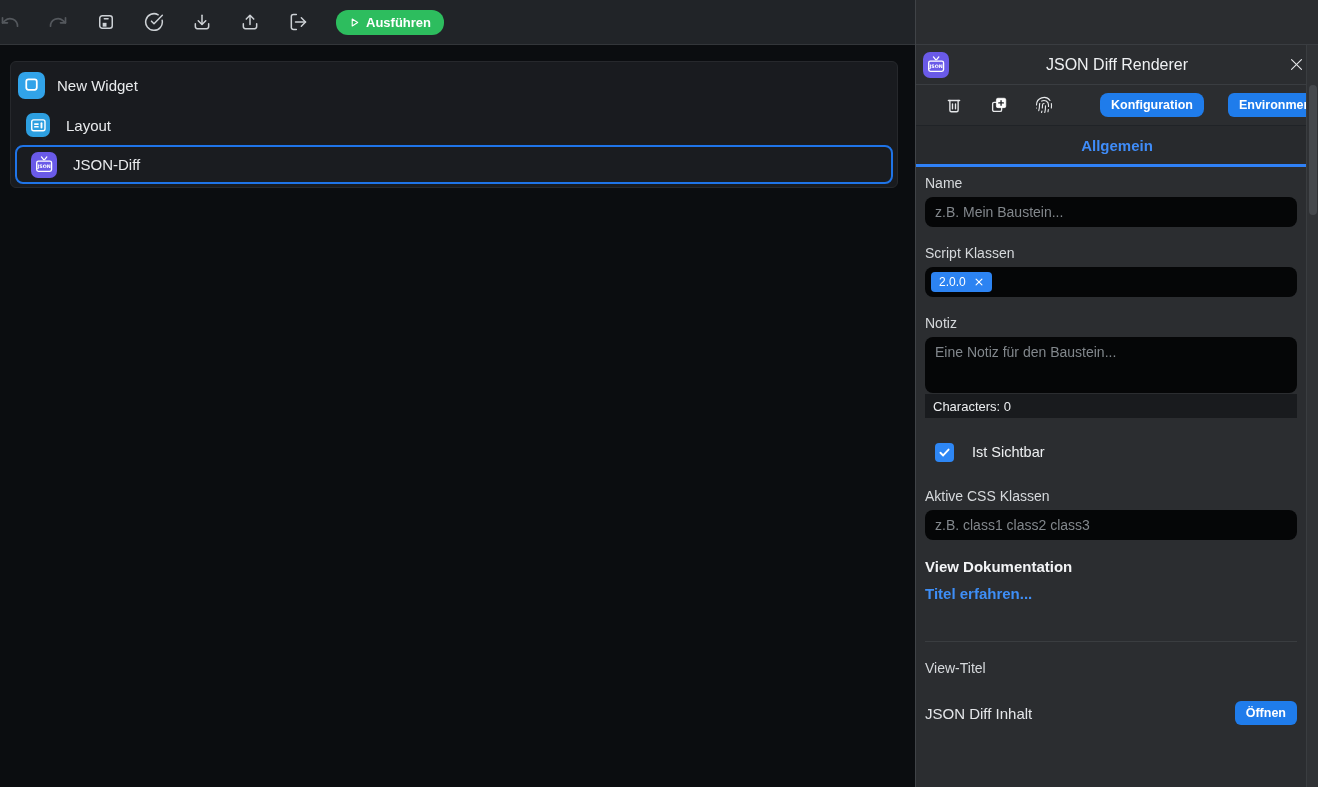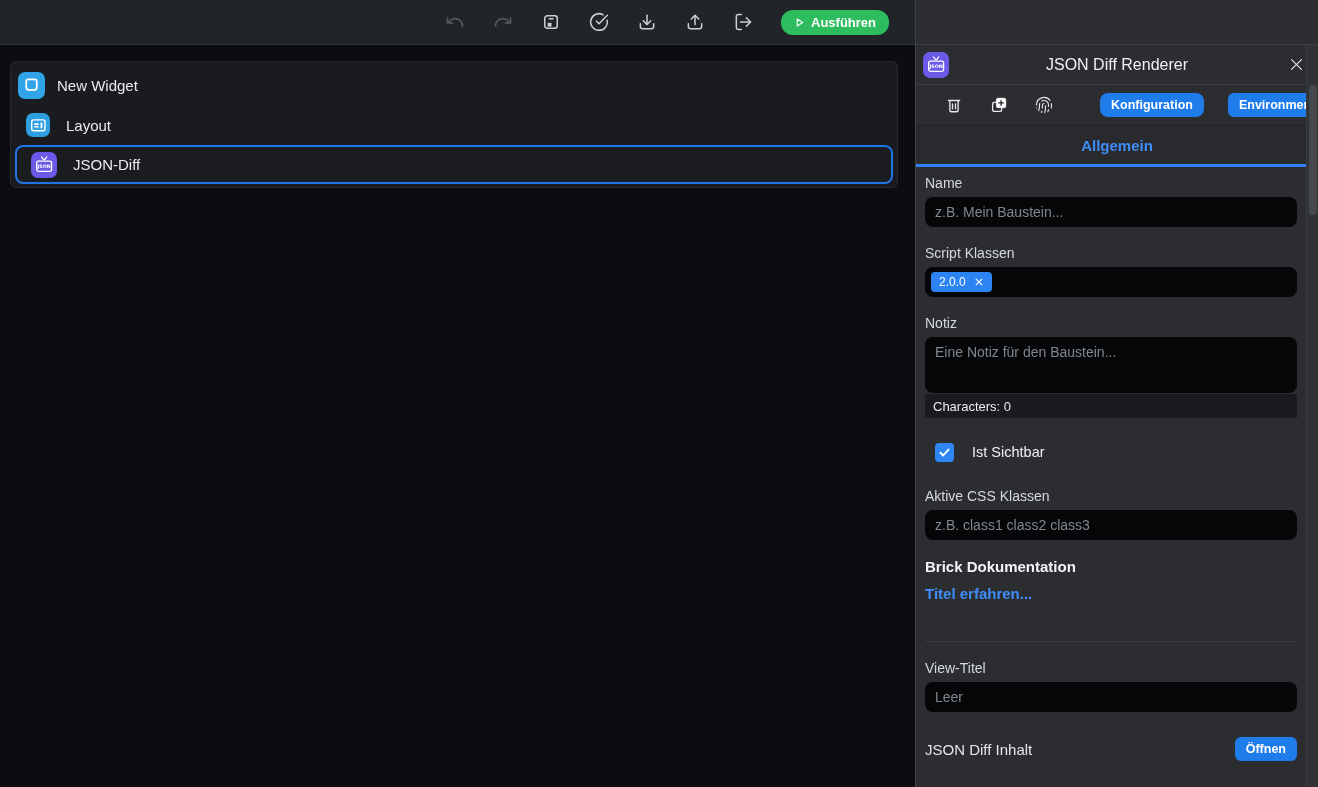--- a/index.html
+++ b/index.html
@@ -3,21 +3,21 @@
 <meta charset="utf-8">
 <style>
   * { box-sizing: border-box; margin: 0; padding: 0; }
   html,body { width:1318px; height:787px; overflow:hidden; }
   body { font-family:"Liberation Sans","DejaVu Sans",sans-serif; background:#0b0d10; color:#e8eaec; }
   .app { display:flex; width:1318px; height:787px; }
 
   
   .left { width:915px; display:flex; flex-direction:column; }
   .toolbar { height:45px; background:#212428; border-bottom:1px solid #33363a;
-             display:flex; align-items:center; justify-content:flex-end; padding-right:26px; flex:0 0 auto; }
+             display:flex; align-items:center; padding-right:26px; flex:0 0 auto; }
   .tb-icon { width:20px; height:20px; margin-right:28px; color:#cdd1d5; flex:0 0 auto; cursor:pointer; }
   .tb-icon.dim { color:#54585d; }
   .tb-icon svg { width:100%; height:100%; }
   .run-btn { height:25px; background:#2dbd5e; border:none; border-radius:12px; color:#fff;
              font-weight:bold; font-size:13px; display:flex; align-items:center; gap:6px;
              padding:0 13px; cursor:pointer; font-family:inherit; }
   .run-btn svg { width:11px; height:11px; }
 
   .canvas { flex:1; background:#0b0d10; padding:16px 17px 0 10px; }
   .tree { background:#191b1f; border:1px solid #26282c; border-radius:6px; padding:3px; width:888px; }
@@ -283,27 +283,26 @@
           <svg viewBox="0 0 24 24" fill="none" stroke="#fff" stroke-width="3.4" stroke-linecap="round" stroke-linejoin="round">
               <path d="M4.5 12.5l5 5L19.5 6.5"></path>
             </svg>
         </span>
         <span class="check-label">Ist Sichtbar</span>
       </div>
 
       <div class="field-label">Aktive CSS Klassen</div>
       <input class="text-input" type="text" placeholder="z.B. class1 class2 class3" style="">
 
-      <div class="docs-title">Brick Dokumentation</div>
+      <div class="docs-title">View Dokumentation</div>
       <div class="docs-link">Titel erfahren...</div>
 
       <div class="hr"></div>
 
       <div class="field-label">View-Titel</div>
-      <input class="text-input" type="text" placeholder="Leer" style="">
 
       <div class="json-row">
         <span class="big-label">JSON Diff Inhalt</span>
         <button class="blue-btn">Öffnen</button>
       </div>
 
     </div>
 
     <div class="scroll-gutter">
       <div class="scroll-thumb"></div>

